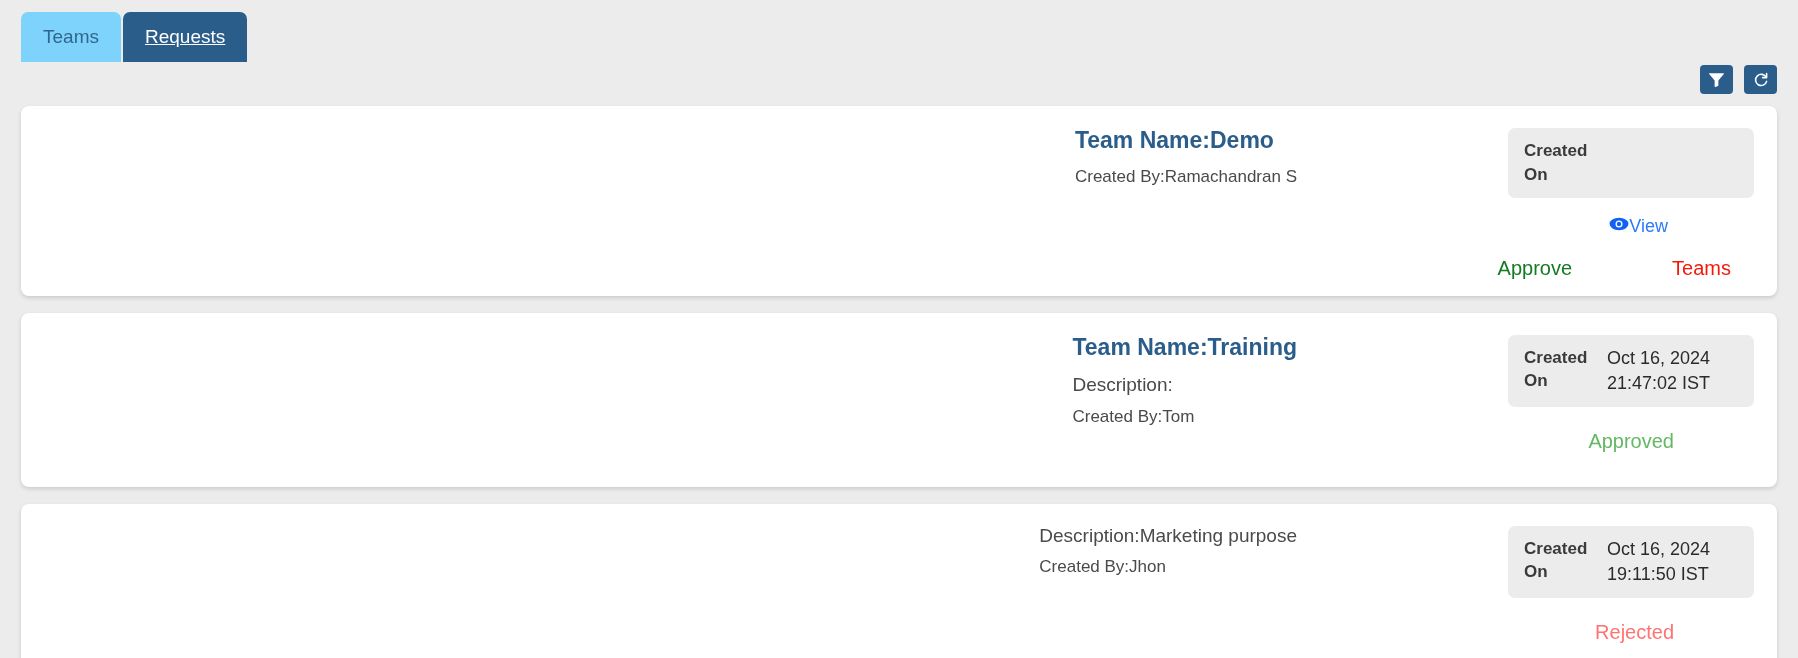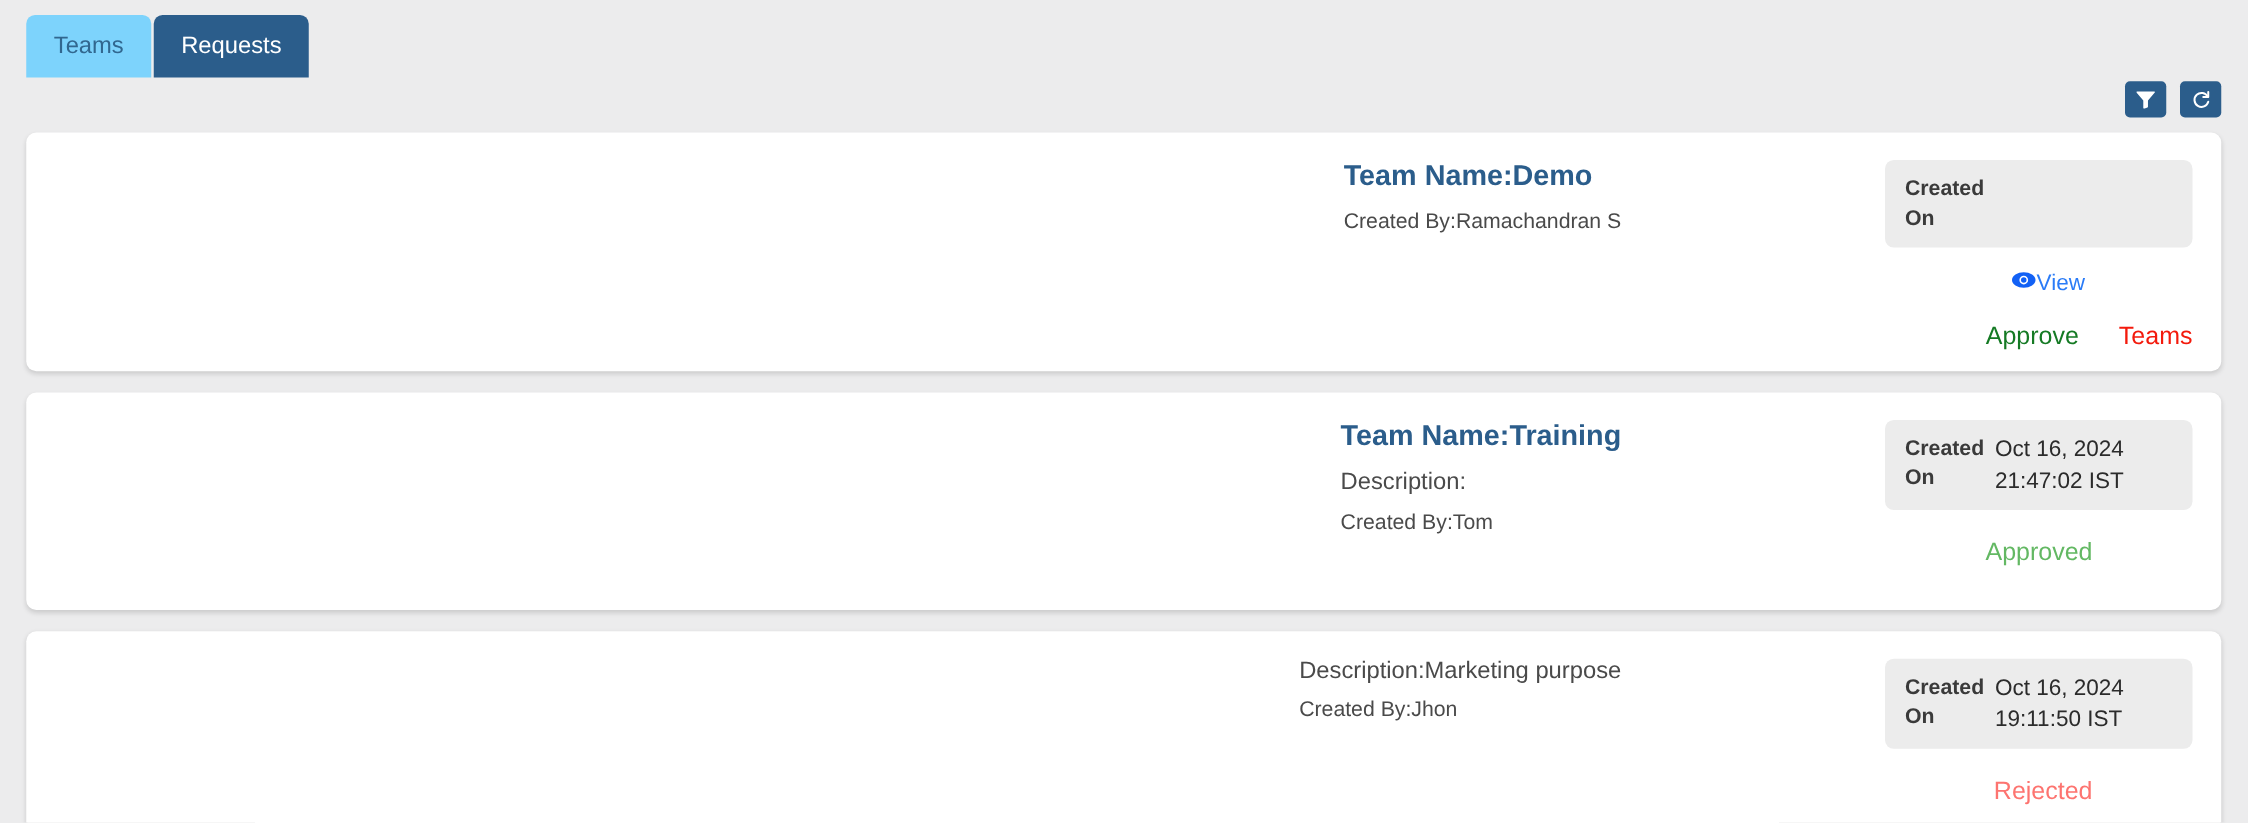--- a/index.html
+++ b/index.html
@@ -31,20 +31,21 @@
     padding: 15px 22px 16px 22px;
     border-radius: 7px 7px 0 0;
     cursor: pointer;
     white-space: nowrap;
     border: none;
     font-family: "Liberation Sans", sans-serif;
   }
   .tab.active {
     background: #2b5d8b;
     color: #ffffff;
+    text-decoration: underline;
   }
 
   
   .toolbar {
     display: flex;
     justify-content: flex-end;
     gap: 11px;
     padding: 3px 21px 0 0;
     height: 44px;
   }
@@ -106,21 +107,21 @@
     flex-direction: column;
     align-items: flex-end;
     padding: 22px 23px 18px 0;
     min-width: 480px;
   }
   .date-box {
     background: #ececec;
     border-radius: 7px;
     padding: 11px 14px 11px 16px;
     display: flex;
-    gap: 6px;
+    gap: 17px;
     align-items: flex-start;
     min-width: 246px;
   }
   .date-label {
     font-weight: bold;
     color: #3a3a3a;
     font-size: 17px;
     line-height: 1.4;
     width: 66px;
     flex-shrink: 0;
@@ -142,22 +143,23 @@
   }
   .view-icon { display: block; }
   .view-label {
     color: #2a7bf7;
     font-size: 18px;
     line-height: 1;
   }
 
   .action-row {
     margin-top: 23px;
-    display: flex;
-    gap: 32px;
+    margin-right: 23px;
+    display: flex;
+    gap: 100px;
   }
   .action-link {
     font-size: 20px;
     cursor: pointer;
     line-height: 1;
   }
   .approve { color: #157a24; }
   .reject  { color: #f31a0c; }
 
   .status-text {

